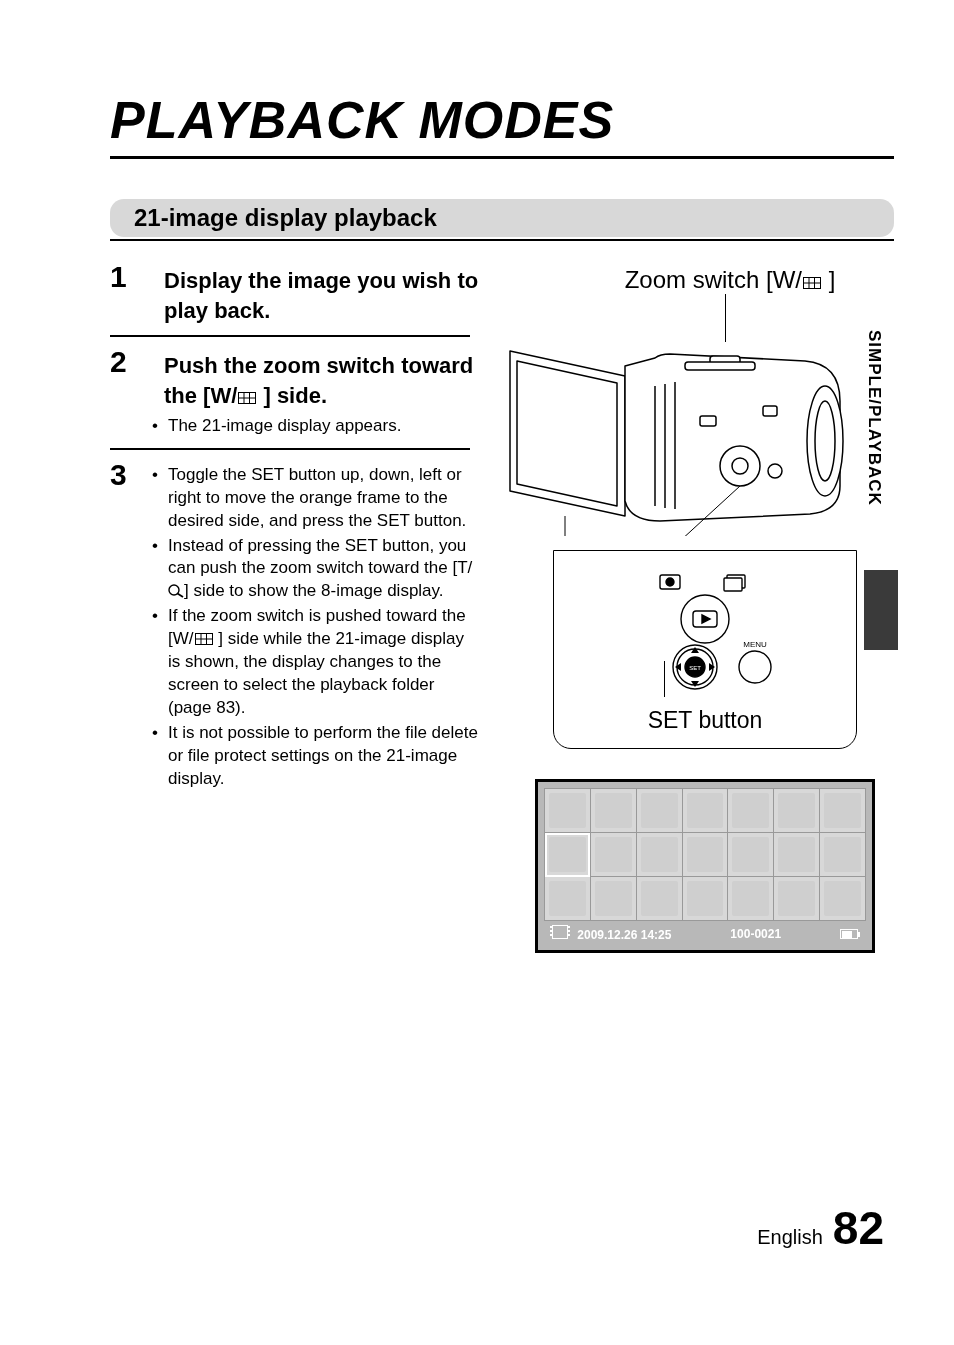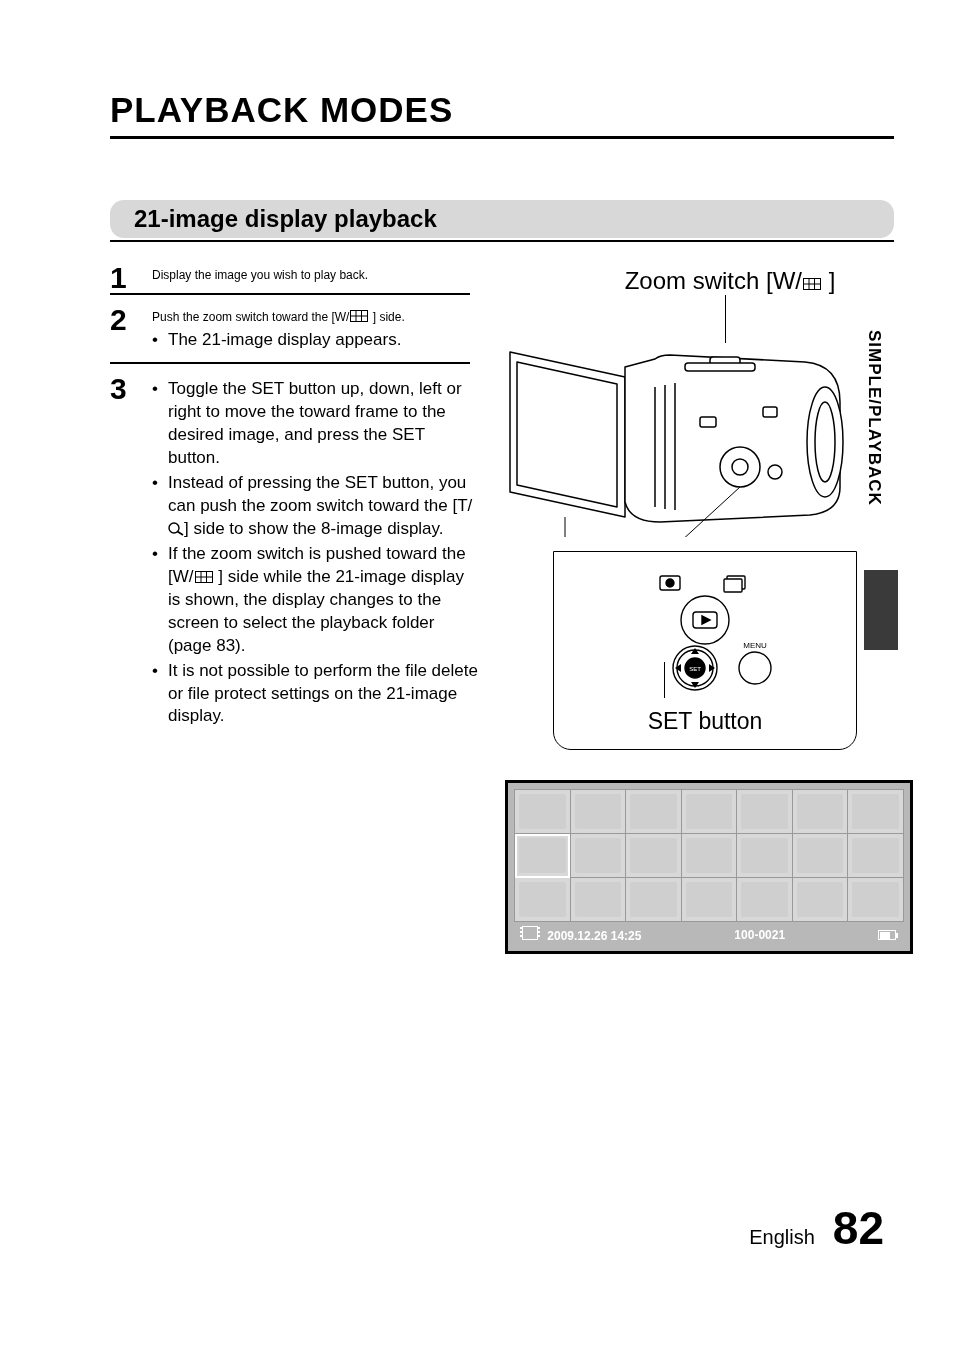--- a/index.html
+++ b/index.html
@@ -1,53 +1,53 @@
 <!DOCTYPE html>
 <html><head>
 <meta charset="utf-8">
 <style>
   * { box-sizing: border-box; margin: 0; padding: 0; }
   html, body { width: 954px; height: 1345px; background: #fff; font-family: Arial, Helvetica, sans-serif; color: #000; }
   .page { position: relative; width: 954px; height: 1345px; padding: 90px 60px 50px 110px; }
-  .title { font-size: 35px; font-weight: bold; letter-spacing: 1px; }
+  .title { font-size: 52px; font-weight: bold; letter-spacing: 1px; font-style: italic; }
   .title-rule { border: none; border-top: 3px solid #000; margin-top: 6px; }
-  .subhead-wrap { margin-top: 61px; position: relative; }
+  .subhead-wrap { margin-top: 40px; position: relative; }
   .subhead-bar { background: #d8d8d8; border-radius: 14px; height: 38px; display: flex; align-items: center; padding-left: 24px; }
   .subhead { font-size: 24px; font-weight: bold; }
   .subhead-rule { border: none; border-top: 2px solid #000; margin-top: 2px; width: 100%; }
   .content { position: relative; margin-top: 25px; }
   .left-col { width: 370px; }
   .step { position: relative; padding-left: 42px; margin-bottom: 14px; }
   .step-num { position: absolute; left: 0; top: -6px; font-size: 30px; font-weight: bold; font-family: Arial, sans-serif; }
   .step .step-rule { border: none; border-top: 2px solid #000; margin: 10px 0 0 -42px; width: 360px; }
-  .step-head { font-size: 12px; font-weight: normal; line-height: 1.35; }
+  .step-head { font-size: 22px; font-weight: bold; line-height: 1.35; margin-left: 12px; }
   .bullets { list-style: none; margin-top: 4px; }
   .bullets li { position: relative; padding-left: 16px; font-size: 17px; line-height: 1.35; margin-bottom: 2px; }
   .bullets li::before { content: "•"; position: absolute; left: 0; top: 0; }
   .right-col { position: absolute; left: 395px; top: 0; width: 400px; }
   .zoom-label { font-size: 24px; text-align: center; margin-bottom: 12px; margin-left: 50px; }
   .callout-line-top { position: absolute; left: 220px; top: 28px; width: 1px; height: 48px; background: #000; }
   .camera-svg { width: 350px; height: 230px; margin-left: 0; }
   .inset { width: 304px; margin: 10px auto 0 auto; border: 1.5px solid #000; border-radius: 0 0 18px 18px; padding: 18px 10px 14px 10px; position: relative; text-align: center; }
   .inset svg { display: block; margin: 0 auto; }
   .inset-label { font-size: 23px; margin-top: 8px; }
   .callout-line-inset { position: absolute; left: 110px; top: 110px; width: 1px; height: 36px; background: #000; }
-  .screen { width: 408px; margin: 30px auto 0 auto; border: 3px solid #000; background: #b8b8b8; padding: 6px; }
+  .screen { width: 340px; margin: 30px auto 0 auto; border: 3px solid #000; background: #b8b8b8; padding: 6px; }
   .screen-grid { width: 100%; border-collapse: collapse; }
   .screen-grid td { border: 1px solid #999; width: 14.28%; height: 44px; background: #d8d8d8; position: relative; }
   .screen-grid td.sel { outline: 2px solid #fff; outline-offset: -2px; }
   .screen-bar { display: flex; justify-content: space-between; align-items: center; padding: 4px 8px 2px 8px; font-size: 12px; font-weight: bold; color: #fff; }
   .screen-bar .film { width: 16px; height: 14px; border: 1px solid #fff; display: inline-block; margin-right: 6px; position: relative; }
   .screen-bar .film::before, .screen-bar .film::after { content: ""; position: absolute; top: 0; bottom: 0; width: 2px; background: repeating-linear-gradient(#fff 0 2px, transparent 2px 4px); }
   .screen-bar .film::before { left: -3px; }
   .screen-bar .film::after { right: -3px; }
   .sidebar { position: absolute; right: 62px; top: 330px; width: 28px; }
   .sidebar-text { writing-mode: vertical-rl; font-weight: bold; font-size: 17px; letter-spacing: 1px; }
   .sidebar-tab { position: absolute; right: 56px; top: 570px; width: 34px; height: 80px; background: #3a3a3a; }
-  .footer { position: absolute; bottom: 90px; right: 70px; display: flex; align-items: baseline; gap: 18px; }
+  .footer { position: absolute; bottom: 90px; right: 70px; display: flex; align-items: baseline; gap: 10px; }
   .footer .lang { font-size: 20px; }
   .footer .pg { font-size: 46px; font-weight: bold; }
   .grid-icon { display: inline-block; width: 18px; height: 12px; vertical-align: -1px; margin: 0 1px; }
   .grid-icon svg { display: block; }
   .mag-icon { display: inline-block; width: 16px; height: 14px; vertical-align: -2px; }
   .thumb-shape { position: absolute; inset: 4px; background: #cfcfcf; border-radius: 2px; }
 </style>
 </head>
 <body>
 
@@ -88,21 +88,21 @@
         </div>
         <ul class="bullets">
           <li>The 21-image display appears.</li>
         </ul>
         <hr class="step-rule">
       </div>
 
       <div class="step">
         <div class="step-num">3</div>
         <ul class="bullets">
-          <li>Toggle the SET button up, down, left or right to move the toward frame to the desired image, and press the SET button.</li>
+          <li>Toggle the SET button up, down, left or right to move the orange frame to the desired side, and press the SET button.</li>
           <li>
             <span>Instead of pressing the SET button, you can push the zoom switch toward the [T/</span><span class="mag-icon"><svg viewBox="0 0 16 14">
                   <circle cx="6" cy="6" r="5" fill="none" stroke="#000" stroke-width="1.4"></circle>
                   <line x1="9.5" y1="9.5" x2="15" y2="13" stroke="#000" stroke-width="1.8"></line>
                 </svg></span><span>] side to show the 8-image display.</span>
           </li>
           <li>
             <span>If the zoom switch is pushed toward the [W/</span><span class="grid-icon"><svg viewBox="0 0 18 12">
                   <rect x="0" y="0" width="18" height="12" fill="#000"></rect>
                   <rect x="1" y="1" width="4.5" height="4.5" fill="#fff"></rect>

